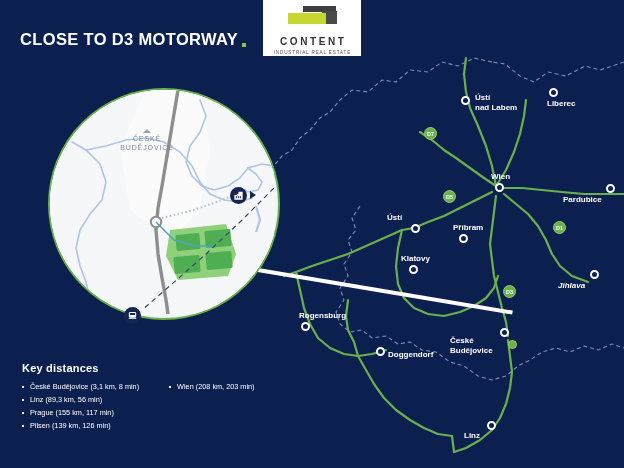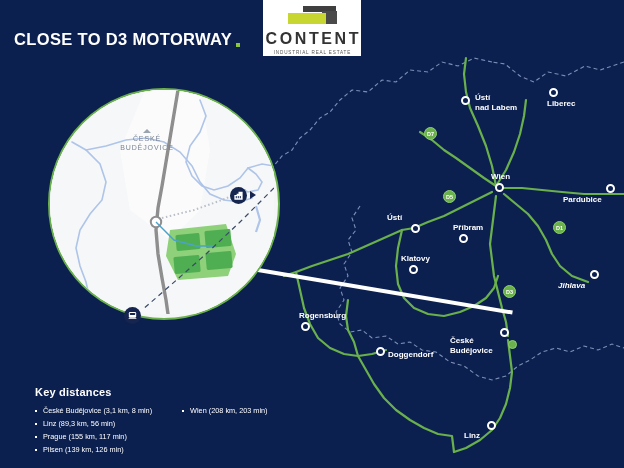--- a/index.html
+++ b/index.html
@@ -15,21 +15,21 @@
     position: relative;
     width: 624px;
     height: 468px;
     background: #0c2050;
     overflow: hidden;
   }
 
   
   #title-block {
     position: absolute;
-    left: 14px;
+    left: 20px;
     top: 31px;
     display: flex;
     align-items: flex-end;
     z-index: 40;
   }
   #page-title {
     color: #ffffff;
     font-size: 16.5px;
     font-weight: bold;
     letter-spacing: 0.35px;
@@ -75,21 +75,21 @@
     width: 15px; height: 13px;
     background: #4a4a4a;
   }
   #logo-green {
     left: 12px; top: 7px;
     width: 38px; height: 11px;
     background: #c8d632;
   }
   #logo-wordmark {
     color: #333333;
-    font-size: 16px;
+    font-size: 10px;
     font-weight: bold;
     letter-spacing: 2.6px;
     line-height: 1;
     margin-top: 16px;
     text-indent: 2.6px;
   }
   #logo-tagline {
     color: #555555;
     font-size: 4.6px;
     letter-spacing: 0.85px;
@@ -214,25 +214,24 @@
     border-radius: 50%;
     background: #6ab04c;
     border: 1.5px solid #8fd06f;
     box-sizing: border-box;
     z-index: 26;
   }
 
   
   #key-distances {
     position: absolute;
-    left: 35px;
+    left: 22px;
     top: 362px;
     z-index: 40;
     color: #ffffff;
-    margin-top: 24px;
   }
   #kd-heading {
     font-size: 11px;
     font-weight: bold;
     letter-spacing: 0.2px;
     margin-bottom: 7px;
   }
   #kd-cols { display: flex; gap: 30px; }
   .kd-list { list-style: none; margin: 0; padding: 0; }
   .kd-item {

